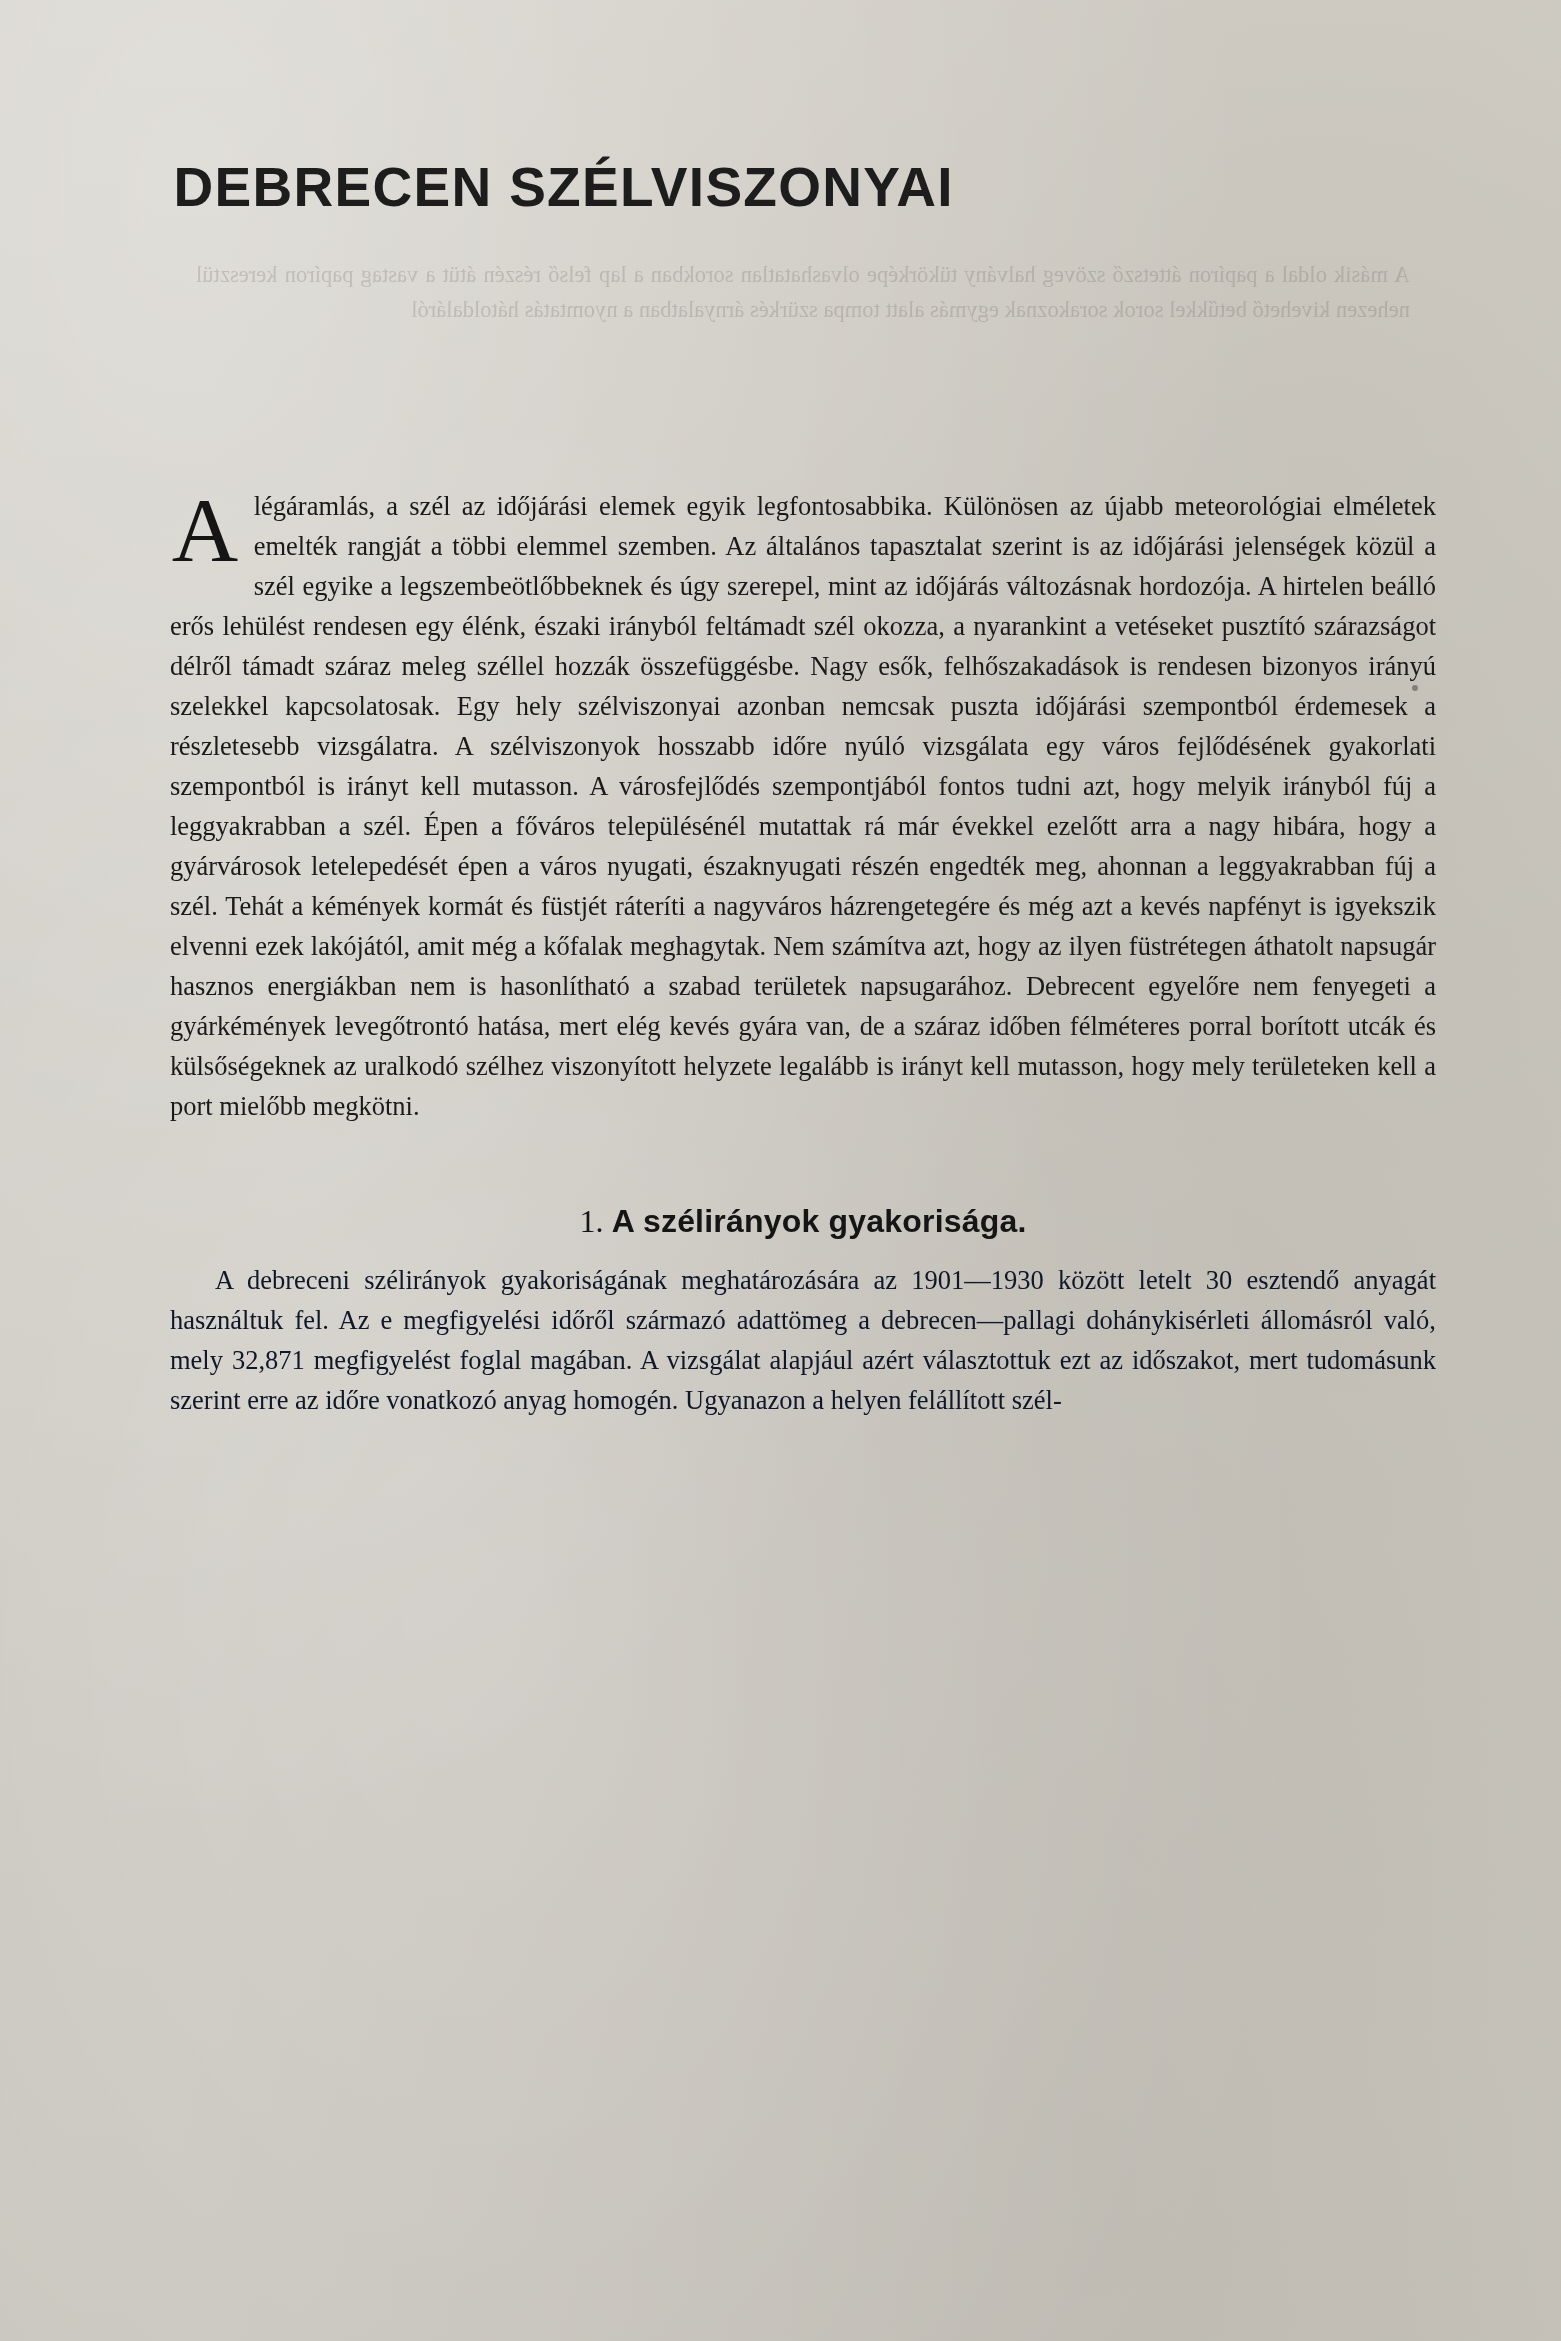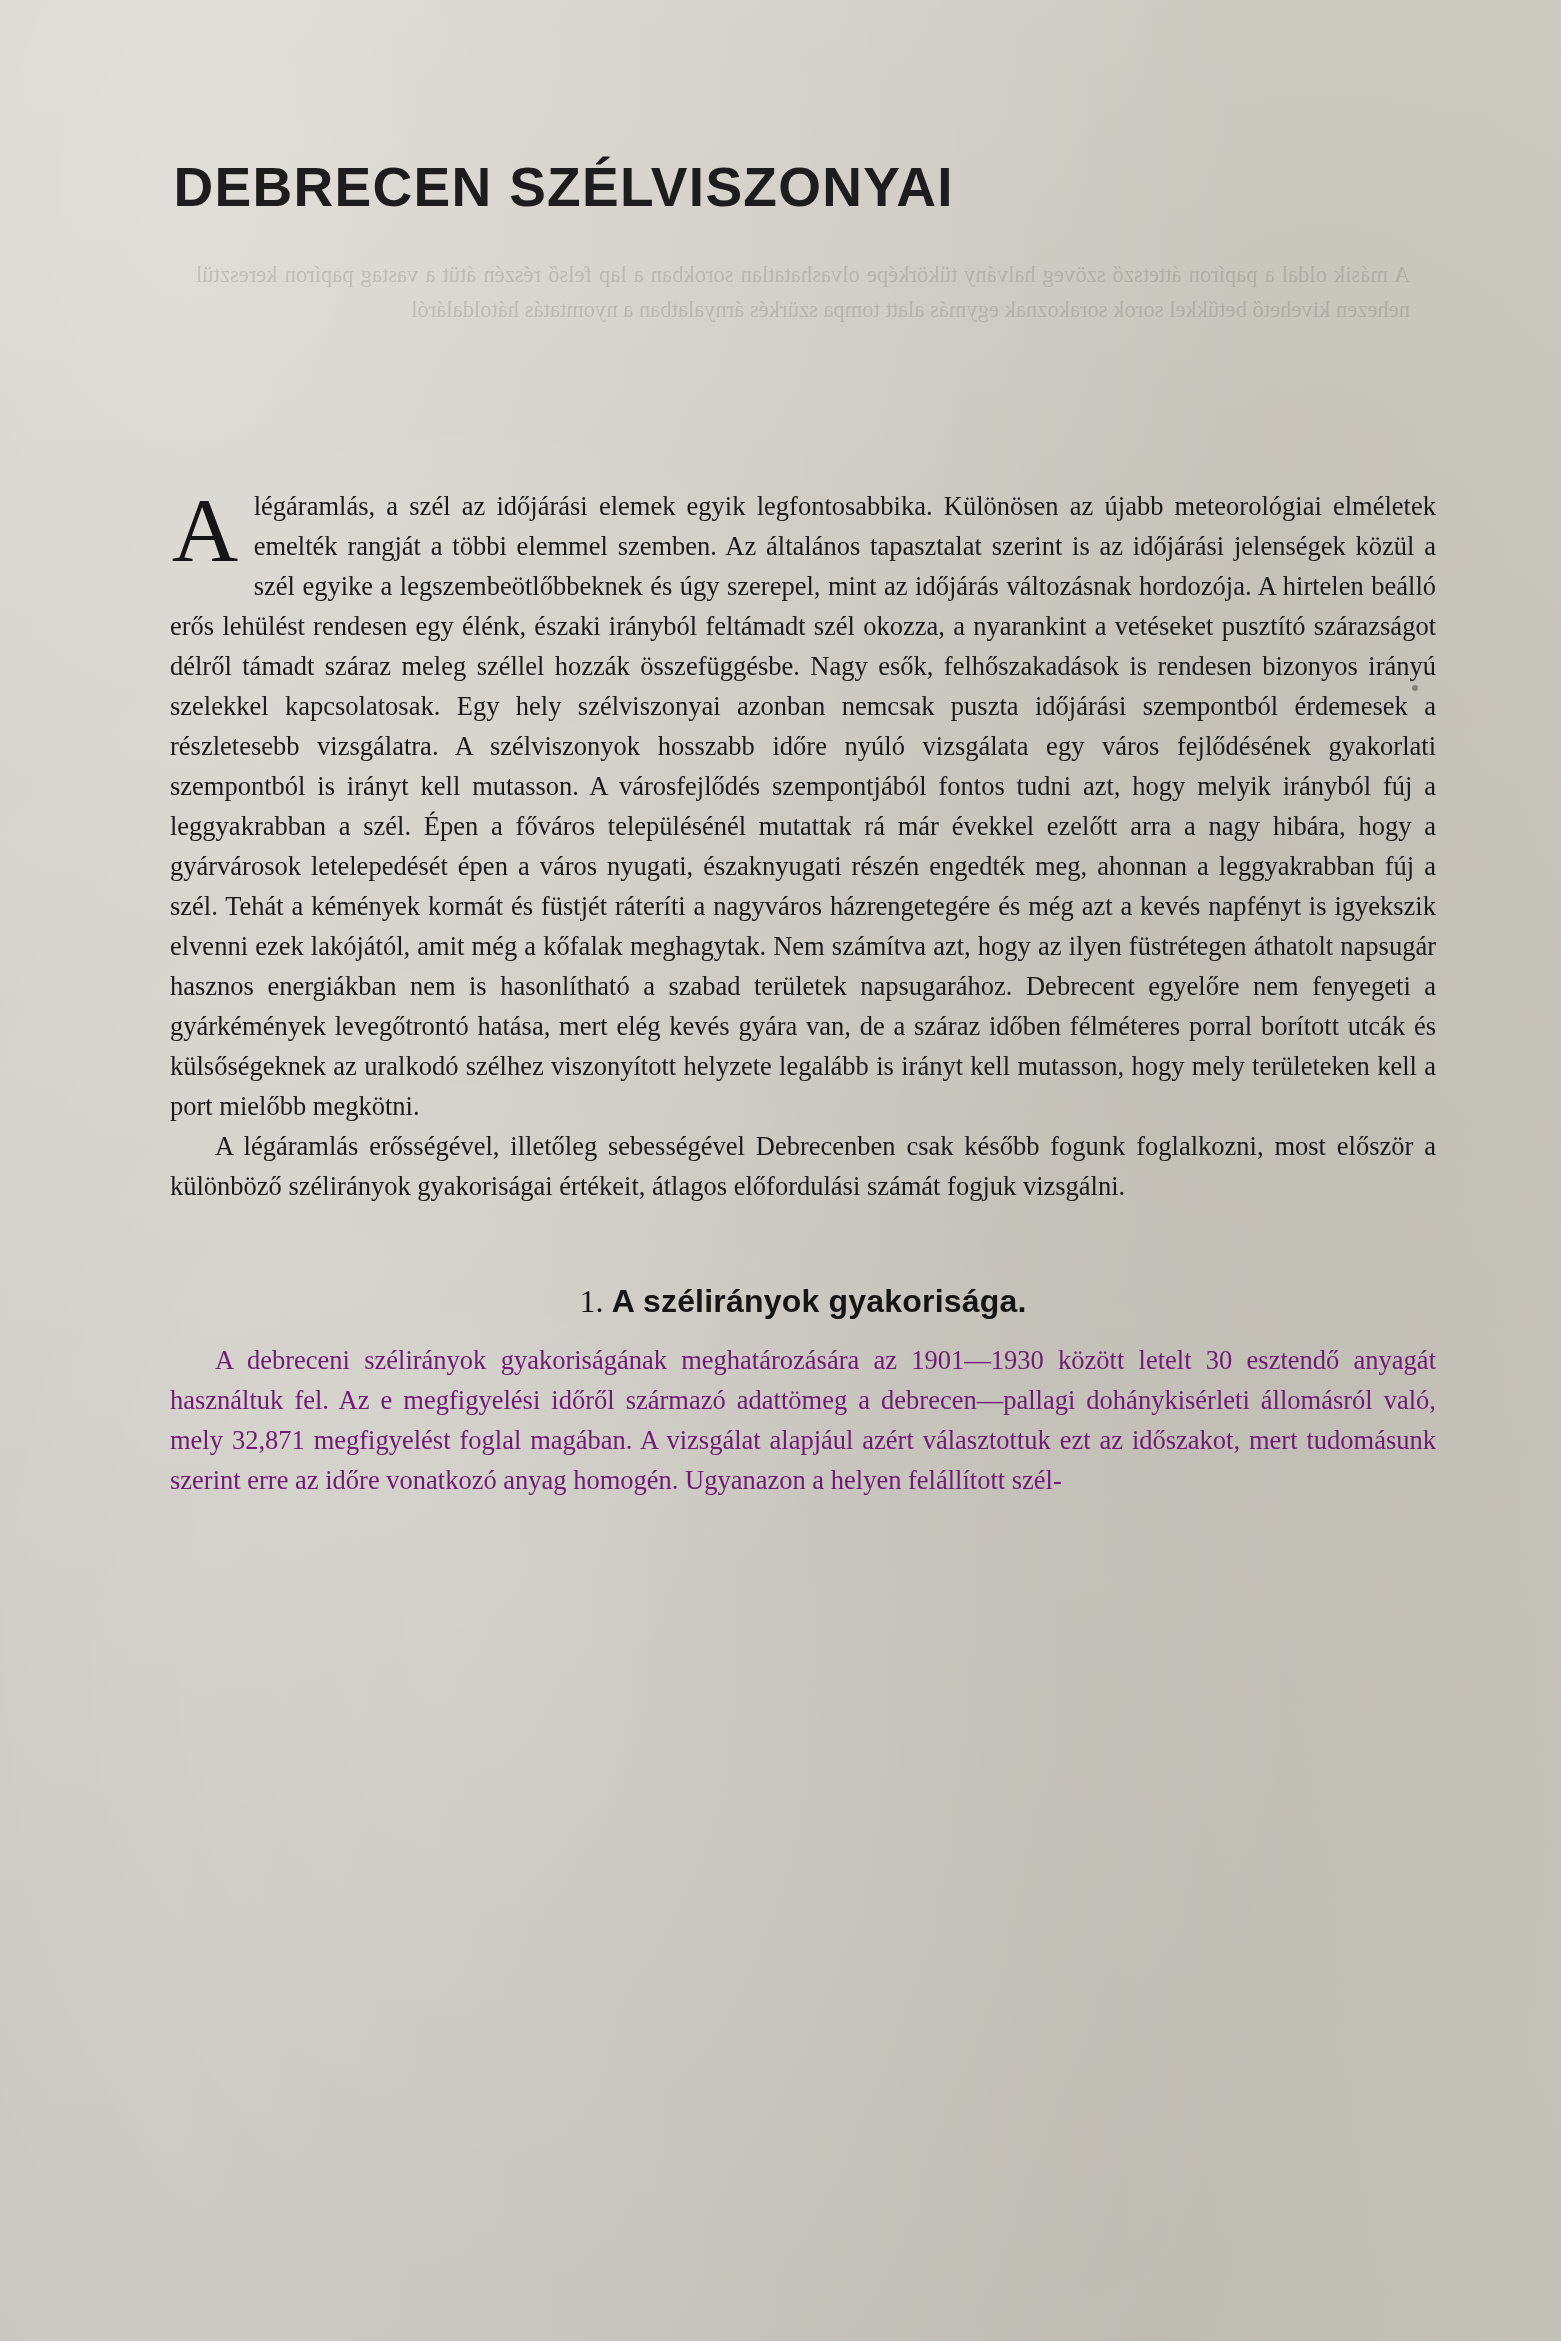--- a/index.html
+++ b/index.html
@@ -112,21 +112,21 @@
   }
   .section-head .num {
     font-family: "Liberation Serif", serif;
     font-weight: normal;
   }
 
   .tail-block {
     font-family: "Liberation Serif", serif;
     font-size: 26.5px;
     line-height: 40px;
-    color: #701a75;
+    color: #0f172a;
     text-align: justify;
   }
 
   
   .speck {
     position: absolute;
     width: 6px; height: 6px;
     background: #6d6a63;
     border-radius: 50%;
     opacity: .75;
@@ -140,21 +140,20 @@
     <div class="content">
 
       <h1 class="doc-title">DEBRECEN SZÉLVISZONYAI</h1>
 
       <div class="bleed">A másik oldal a papíron áttetsző szöveg halvány tükörképe olvashatatlan sorokban a lap felső részén átüt a vastag papíron keresztül nehezen kivehető betűkkel sorok sorakoznak egymás alatt tompa szürkés árnyalatban a nyomtatás hátoldaláról</div>
 
       <div class="body-block">
         <p class="para">
           <span class="dropcap">A</span><span>légáramlás, a szél az időjárási elemek egyik legfontosabbika. Különösen az újabb meteorológiai elméletek emelték rangját a többi elemmel szemben. Az általános tapasztalat szerint is az időjárási jelenségek közül a szél egyike a legszembeötlőbbeknek és úgy szerepel, mint az időjárás változásnak hordozója. A hirtelen beálló erős lehülést rendesen egy élénk, északi irányból feltámadt szél okozza, a nyarankint a vetéseket pusztító szárazságot délről támadt száraz meleg széllel hozzák összefüggésbe. Nagy esők, felhőszakadások is rendesen bizonyos irányú szelekkel kapcsolatosak. Egy hely szélviszonyai azonban nemcsak puszta időjárási szempontból érdemesek a részletesebb vizsgálatra. A szélviszonyok hosszabb időre nyúló vizsgálata egy város fejlődésének gyakorlati szempontból is irányt kell mutasson. A városfejlődés szempontjából fontos tudni azt, hogy melyik irányból fúj a leggyakrabban a szél. Épen a főváros településénél mutattak rá már évekkel ezelőtt arra a nagy hibára, hogy a gyárvárosok letelepedését épen a város nyugati, északnyugati részén engedték meg, ahonnan a leggyakrabban fúj a szél. Tehát a kémények kormát és füstjét ráteríti a nagyváros házrengetegére és még azt a kevés napfényt is igyekszik elvenni ezek lakójától, amit még a kőfalak meghagytak. Nem számítva azt, hogy az ilyen füstrétegen áthatolt napsugár hasznos energiákban nem is hasonlítható a szabad területek napsugarához. Debrecent egyelőre nem fenyegeti a gyárkémények levegőtrontó hatása, mert elég kevés gyára van, de a száraz időben félméteres porral borított utcák és külsőségeknek az uralkodó szélhez viszonyított helyzete legalább is irányt kell mutasson, hogy mely területeken kell a port mielőbb megkötni.</span>
         </p>
-        <p class="para indent">A légáramlás erősségével, illetőleg sebességével Debrecenben csak később fogunk foglalkozni, most először a különböző szélirányok gyakoriságai értékeit, átlagos előfordulási számát fogjuk vizsgálni.</p>
 
         <div class="section-head">
           <span class="num">1.</span>
           <span>A szélirányok gyakorisága.</span>
         </div>
 
         <div class="tail-block">
           <p class="para indent">A debreceni szélirányok gyakoriságának meghatározására az 1901—1930 között letelt 30 esztendő anyagát használtuk fel. Az e megfigyelési időről származó adattömeg a debrecen—pallagi dohánykisérleti állomásról való, mely 32,871 megfigyelést foglal magában. A vizsgálat alapjául azért választottuk ezt az időszakot, mert tudomásunk szerint erre az időre vonatkozó anyag homogén. Ugyanazon a helyen felállított szél-</p>
         </div>
       </div>

